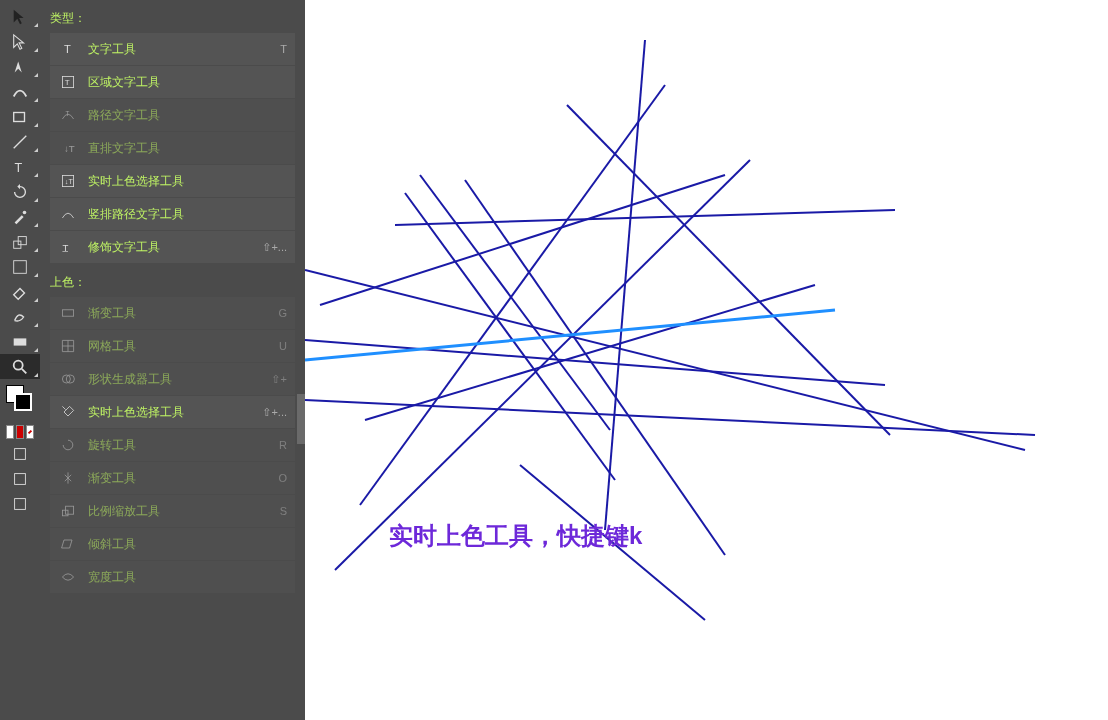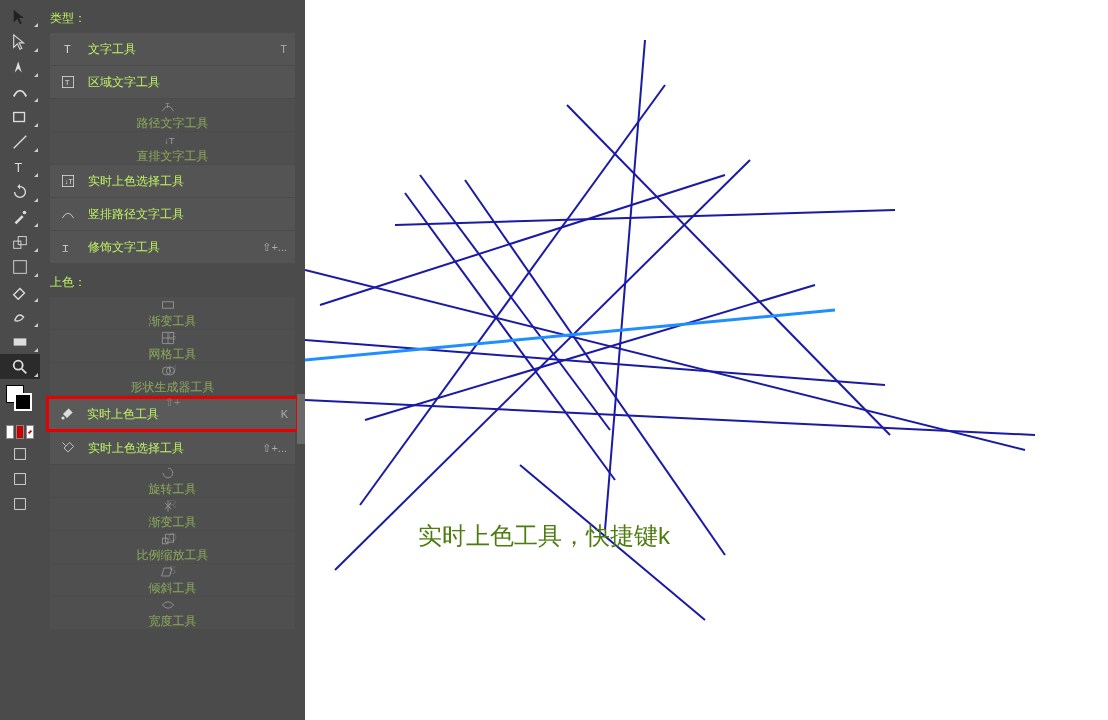--- a/index.html
+++ b/index.html
@@ -17,31 +17,31 @@
 
     
     .tool-panel { width: 265px; background: #4b4b4b; color: #ccc; font-size: 12px; position: relative; overflow-y: auto; }
     .tool-panel::-webkit-scrollbar { width: 8px; }
     .tool-panel::-webkit-scrollbar-track { background: #4b4b4b; }
     .tool-panel::-webkit-scrollbar-thumb { background: #6a6a6a; }
     .panel-scroll { position: absolute; right: 0; top: 14px; bottom: 0; width: 8px; background: #4b4b4b; }
     .panel-scroll-thumb { width: 8px; background: #6a6a6a; position: absolute; top: 380px; height: 50px; }
     .group-label { padding: 10px 10px 6px 10px; color: #bef264; font-size: 12px; }
     .tool-item { display: flex; align-items: center; height: 32px; margin: 0 10px 1px 10px; padding: 0 8px; background: #545454; cursor: pointer; }
-    .tool-item.disabled { opacity: 0.55; flex-direction: column; }
+    .tool-item.disabled { opacity: 0.55; }
     .tool-item.highlight { border: 3px solid #e60000; margin: 0 6px; height: 36px; background: #5a5a5a; }
     .tool-item .ti-icon { width: 20px; height: 20px; margin-right: 10px; display: flex; align-items: center; justify-content: center; color: #ddd; }
     .tool-item .ti-icon svg { width: 16px; height: 16px; }
     .tool-item .ti-label { flex: 1; color: #bef264; font-size: 12px; white-space: nowrap; }
     .tool-item .ti-key { color: #aaa; font-size: 11px; }
 
     
     .canvas { flex: 1; background: #fff; position: relative; overflow: hidden; }
     .canvas svg { position: absolute; left: 0; top: 0; }
-    .annotation { position: absolute; left: 113px; top: 520px; color: #4d7c0f; font-size: 24px; font-weight: normal; white-space: nowrap; pointer-events: none; }
+    .annotation { position: absolute; left: 84px; top: 520px; color: #6d28d9; font-size: 24px; font-weight: bold; white-space: nowrap; pointer-events: none; }
 
     .small-boxes { display: flex; gap: 2px; padding: 2px 6px; }
     .sb { width: 14px; height: 14px; border: 1px solid #888; }
     .sb.red { background: #c00; }
     .sb.white { background: #fff; }
     .sb.deny { background: #fff; position: relative; }
     .sb.deny::after { content: ""; position: absolute; left: 1px; top: 5px; right: 1px; height: 2px; background: #c00; transform: rotate(-45deg); }
   </style>
 </head>
 <body>
@@ -257,30 +257,20 @@
       </div>
       <div class="tool-item disabled">
         <span class="ti-icon">
           <svg viewBox="0 0 20 20">
             <circle cx="8" cy="10" r="5" fill="none" stroke="#ddd"></circle>
             <circle cx="13" cy="10" r="5" fill="none" stroke="#ddd"></circle>
           </svg>
         </span>
         <span class="ti-label">形状生成器工具</span>
         <span class="ti-key">⇧+</span>
-      </div>
-      <div class="tool-item highlight">
-        <span class="ti-icon">
-          <svg viewBox="0 0 20 20">
-            <path d="M5 10 L12 3 L17 8 L10 15 Z" fill="#ddd"></path>
-            <circle cx="5" cy="15" r="2" fill="#ddd"></circle>
-          </svg>
-        </span>
-        <span class="ti-label">实时上色工具</span>
-        <span class="ti-key">K</span>
       </div>
       <div class="tool-item">
         <span class="ti-icon">
           <svg viewBox="0 0 20 20">
             <path d="M5 10 L12 3 L17 8 L10 15 Z" fill="none" stroke="#ddd"></path>
             <path d="M3 3 L7 7" stroke="#ddd"></path>
           </svg>
         </span>
         <span class="ti-label">实时上色选择工具</span>
         <span class="ti-key">⇧+...</span>

